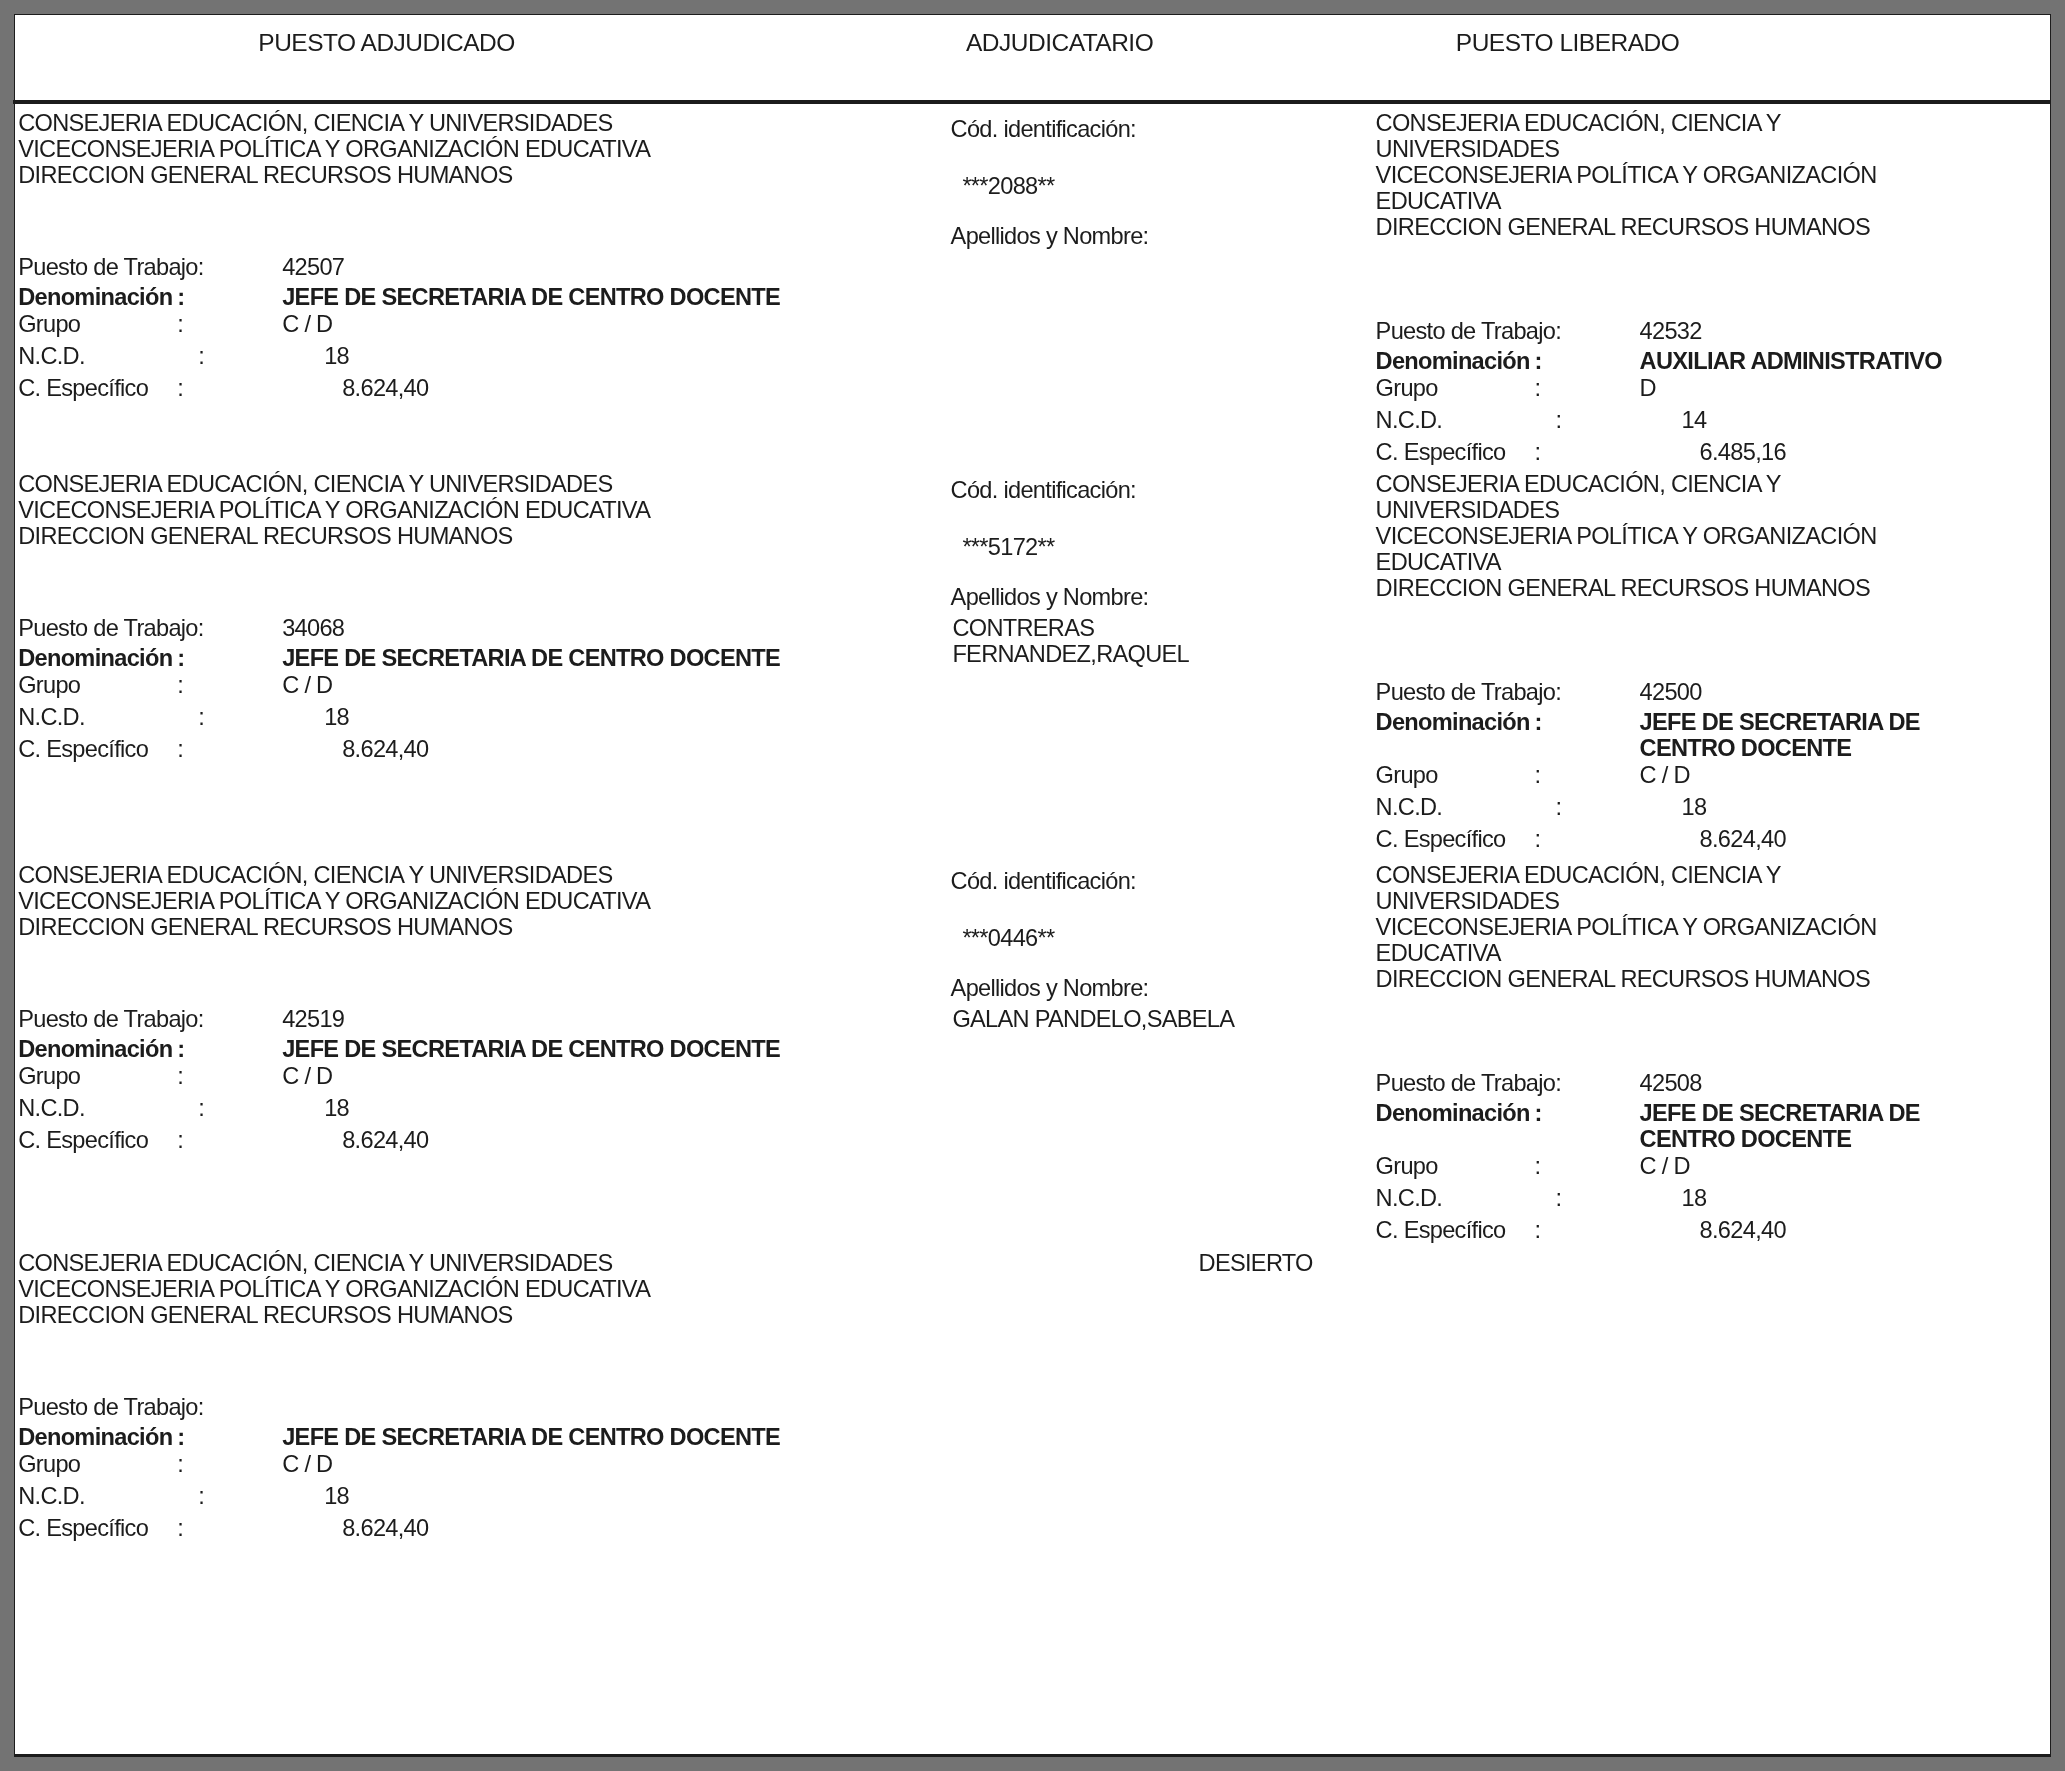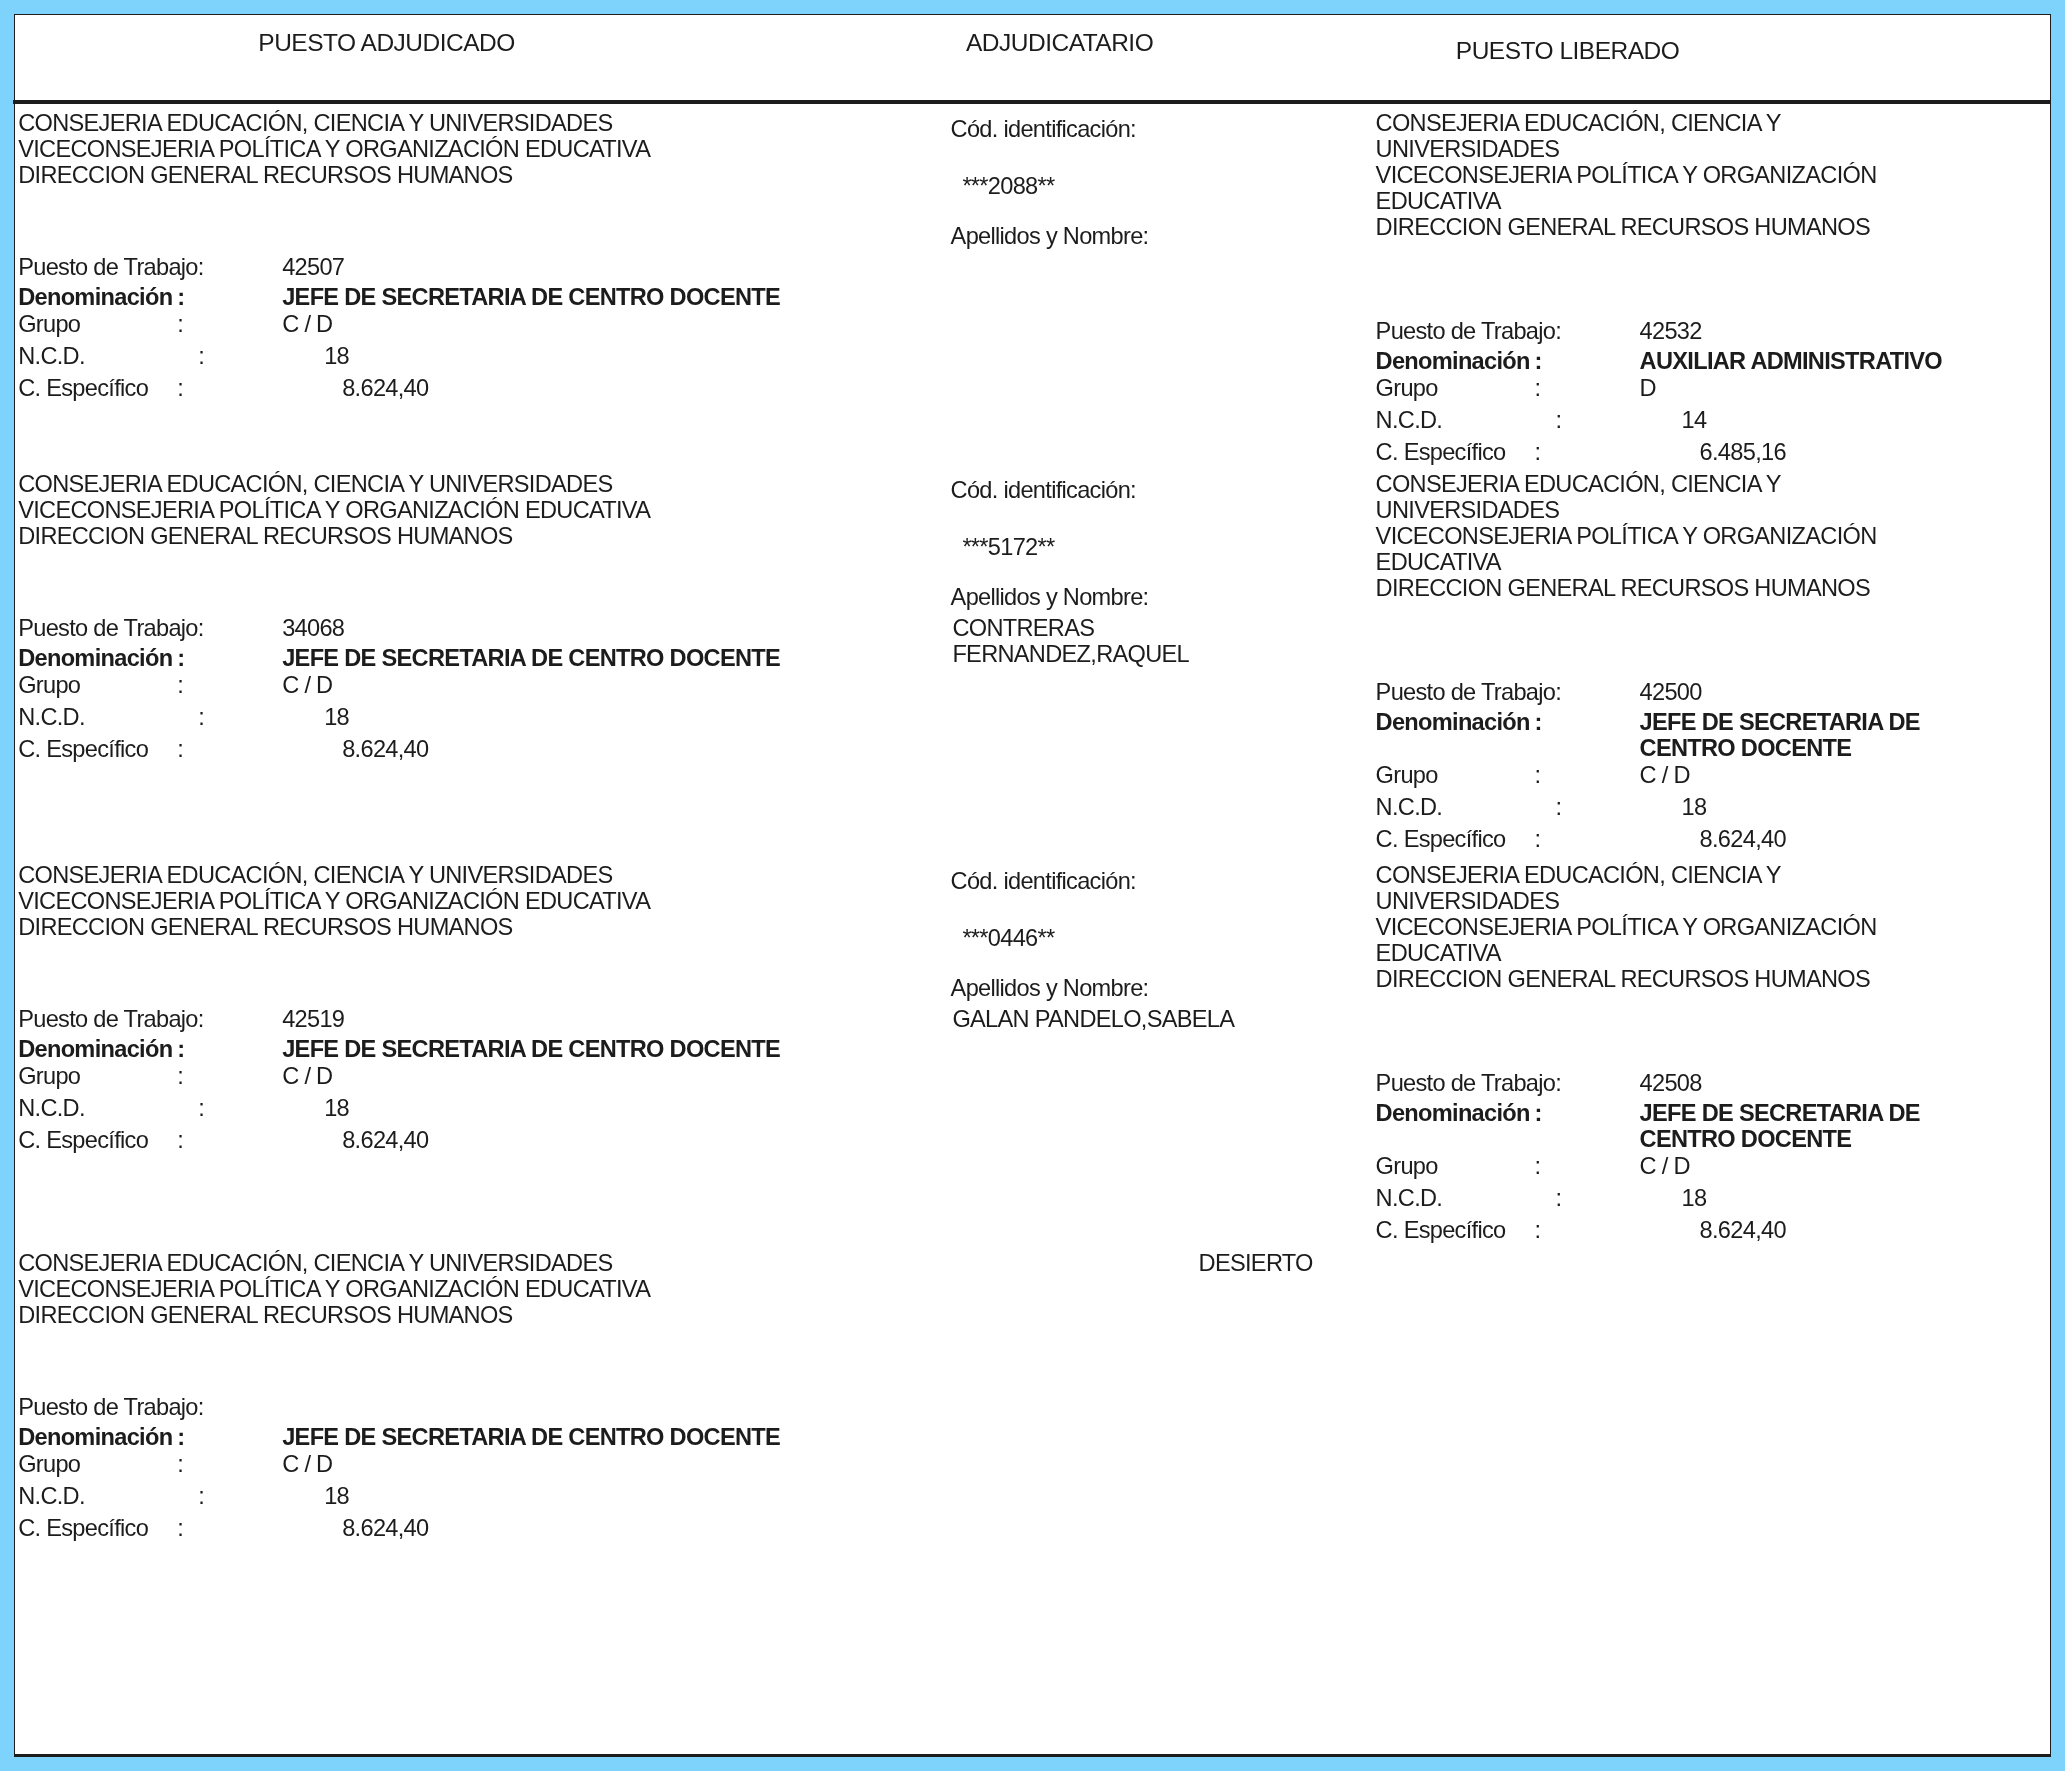--- a/index.html
+++ b/index.html
@@ -6,21 +6,21 @@
     margin: 0;
     padding: 0;
     background: #ffffff;
     font-family: "Liberation Sans", sans-serif;
     color: #1c1c1c;
   }
   .canvas {
     position: relative;
     width: 2066px;
     height: 1771px;
-    background: #7dd3fc;
+    background: #737373;
     overflow: hidden;
   }
   .page {
     position: absolute;
     left: 13.6px;
     top: 13.6px;
     width: 2035px;
     height: 1739px;
     border: 1.8px solid #1c1c1c;
     border-bottom-width: 3.6px;
@@ -88,21 +88,21 @@
   }
 </style>
 </head>
 <body>
 
 <div class="canvas">
   <div class="page">
 
     <div class="hdr-label" style="left:372px;">PUESTO ADJUDICADO</div>
     <div class="hdr-label" style="left:1045px;">ADJUDICATARIO</div>
-    <div class="hdr-label" style="left:1553px;margin-top:8px;">PUESTO LIBERADO</div>
+    <div class="hdr-label" style="left:1553px;">PUESTO LIBERADO</div>
     <div class="hdr-sep"></div>
 
     <div class="block-row row-0">
       <div class="col col-adjudicado">
         <div class="org txt">CONSEJERIA EDUCACIÓN, CIENCIA Y UNIVERSIDADES
 VICECONSEJERIA POLÍTICA Y ORGANIZACIÓN EDUCATIVA
 DIRECCION GENERAL RECURSOS HUMANOS</div>
         <div class="details details-left">
           <div class="drow txt mb5"><span class="lbl">Puesto de Trabajo:</span><span class="colon"></span><span class="val">42507</span></div>
           <div class="drow txt mb1"><span class="lbl">Denominación</span><span class="colon">:</span><span class="val">JEFE DE SECRETARIA DE CENTRO DOCENTE</span></div>

